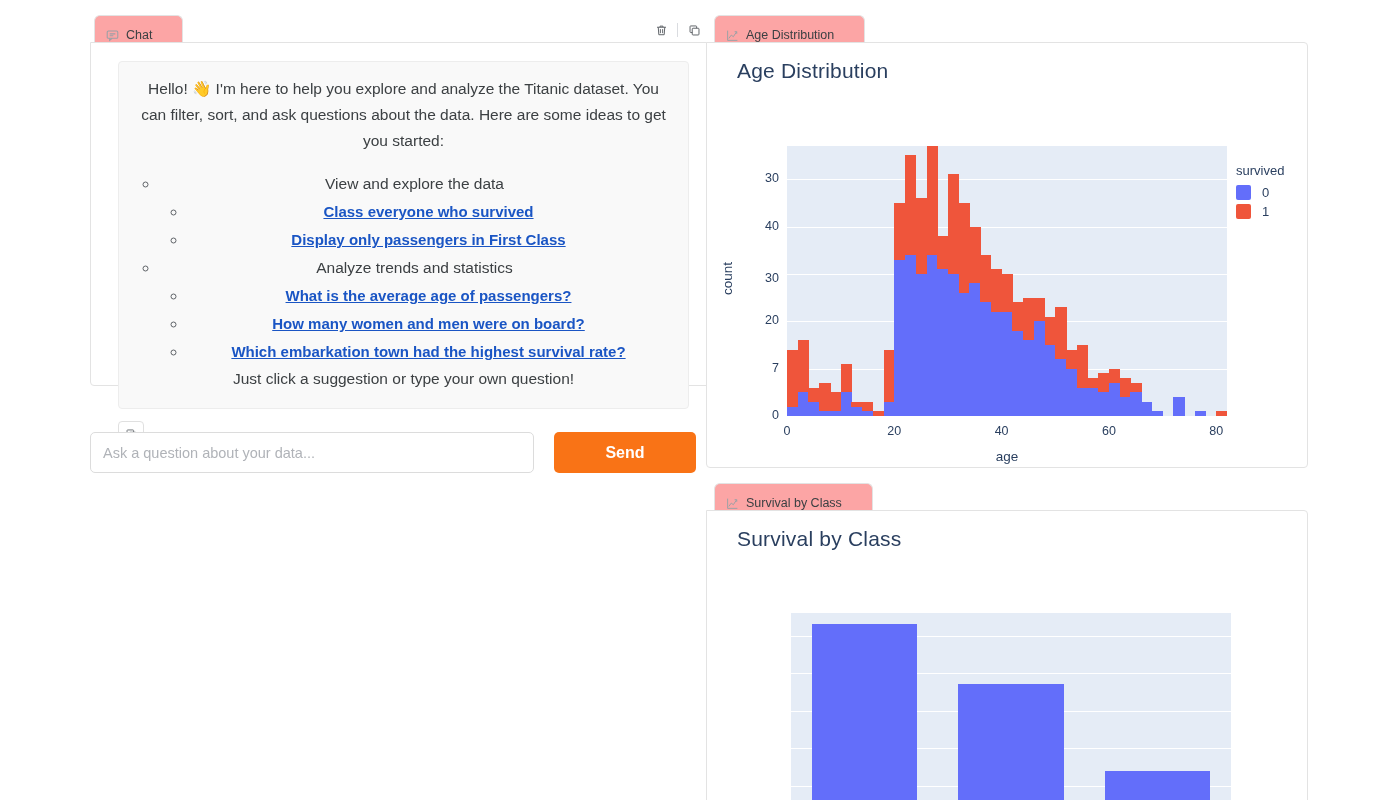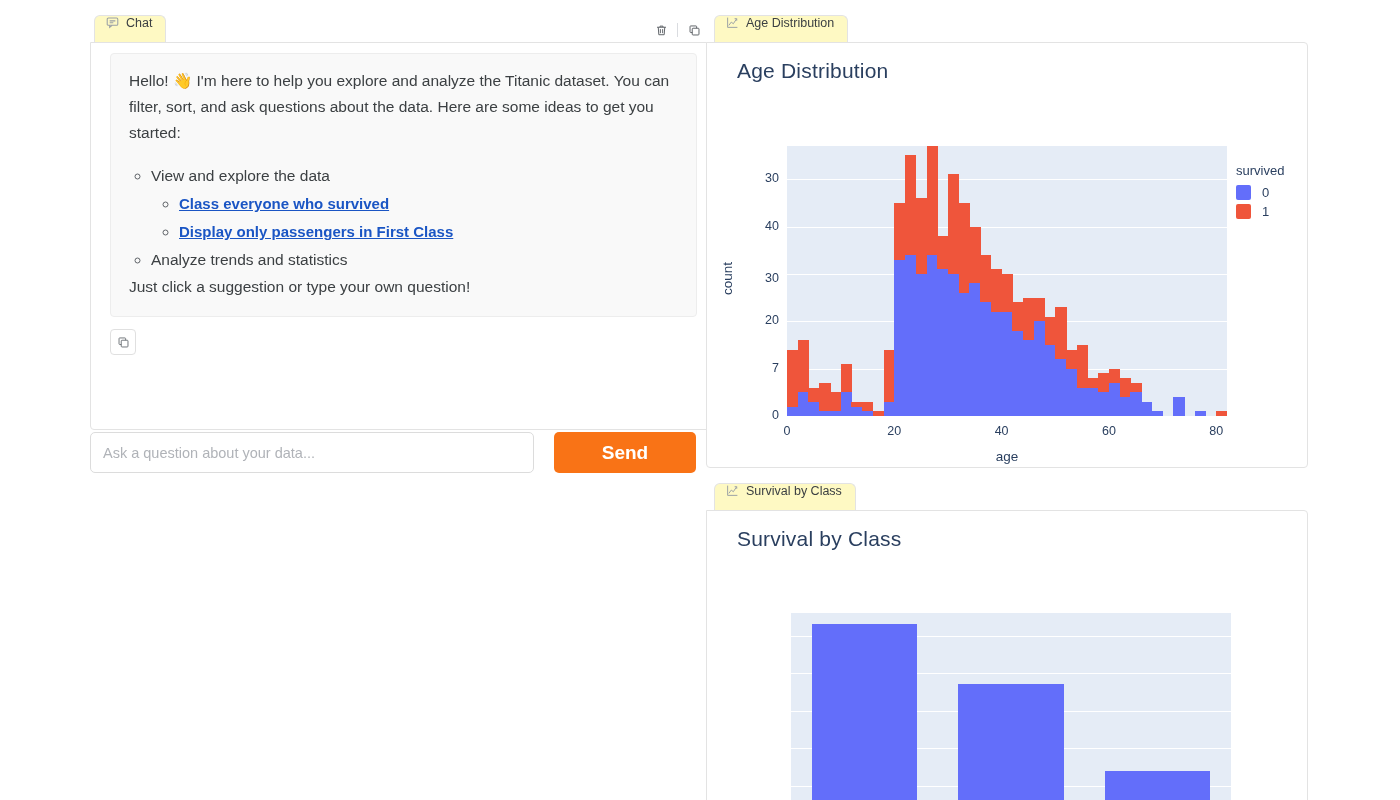--- a/index.html
+++ b/index.html
@@ -8,23 +8,23 @@
     width: 1400px; height: 800px;
     background: #ffffff;
     font-family: "Liberation Sans", sans-serif;
     overflow: hidden;
   }
   #app { position: relative; width: 1400px; height: 800px; }
 
   
   .tabbar { display: flex; align-items: flex-end; height: 28px; padding-left: 8px; }
   .tab {
-    display: flex; align-items: flex-start; gap: 7px;
-    height: 27px; padding: 0 13px 0 11px;
-    background: #fef9c3;
+    display: flex; align-items: flex-end; gap: 7px;
+    height: 27px; padding: 0 30px 0 11px;
+    background: #fca5a5;
     border: 1px solid #e3e3e3; border-bottom: none;
     border-radius: 6px 6px 0 0;
     font-size: 12.5px; color: #3c4043;
     white-space: nowrap;
   }
   .tab-icon { width: 13px; height: 13px; display: block; color: #9aa0a6; }
   .tab-icon svg { display: block; width: 13px; height: 13px; }
 
   .panel {
     background: #ffffff;
@@ -40,21 +40,21 @@
     position: absolute; right: 6px; bottom: 2px;
     display: flex; align-items: center; gap: 6px;
   }
   .tool-btn {
     width: 20px; height: 20px; display: flex; align-items: center; justify-content: center;
     color: #5f6368; background: transparent; border: none; cursor: pointer;
   }
   .tool-btn svg { width: 13px; height: 13px; display: block; }
   .tool-divider { width: 1px; height: 14px; background: #dadce0; }
 
-  #chat-panel { height: 388px; padding: 0; position: relative; }
+  #chat-panel { height: 344px; padding: 8px; position: relative; text-align: center; }
 
   .bubble {
     margin: 10px 12px 0 19px;
     background: #f9f9f9;
     border: 1px solid #ededed;
     border-radius: 4px;
     padding: 14px 18px 16px 18px;
     color: #3c4043;
     font-size: 15.5px;
     line-height: 26px;
@@ -86,21 +86,21 @@
     border: 1px solid #dcdcdc; border-radius: 5px;
     padding: 0 12px; font-size: 14.5px; color: #3c4043;
     font-family: "Liberation Sans", sans-serif;
     background: #fff; outline: none;
   }
   #ask-input::placeholder { color: #b0b3b8; }
   #send-btn {
     width: 142px; height: 41px;
     background: #f97316; color: #ffffff;
     border: none; border-radius: 5px;
-    font-size: 19px; font-weight: bold; cursor: pointer;
+    font-size: 16px; font-weight: bold; cursor: pointer;
     font-family: "Liberation Sans", sans-serif;
   }
 
   
   #age-region { position: absolute; left: 706px; top: 14px; width: 602px; }
   #age-panel { height: 426px; position: relative; }
   #class-region { position: absolute; left: 706px; top: 482px; width: 602px; }
   #class-panel { height: 330px; position: relative; }
 
   .fig-title {
@@ -179,20 +179,25 @@
         <ul>
           <li>
             <span>View and explore the data</span>
             <ul>
               <li><span class="suggestion">Class everyone who survived</span></li>
               <li><span class="suggestion">Display only passengers in First Class</span></li>
             </ul>
           </li>
           <li>
             <span>Analyze trends and statistics</span>
+            <ul>
+              <li><span class="suggestion">What is the average age of passengers?</span></li>
+              <li><span class="suggestion">How many women and men were on board?</span></li>
+              <li><span class="suggestion">Which embarkation town had the highest survival rate?</span></li>
+            </ul>
           </li>
         </ul>
         <p class="closing">Just click a suggestion or type your own question!</p>
       </div>
       <button class="copy-below">
         <span>
           <svg viewBox="0 0 16 16" fill="none" stroke="currentColor" stroke-width="1.2">
             <rect x="5.2" y="5.2" width="8.3" height="8.3" rx="1"></rect>
             <path d="M10.6 5.2V3.2a.8.8 0 0 0-.8-.8H3.3a.8.8 0 0 0-.8.8v6.5c0 .45.35.8.8.8h2"></path>
           </svg>

